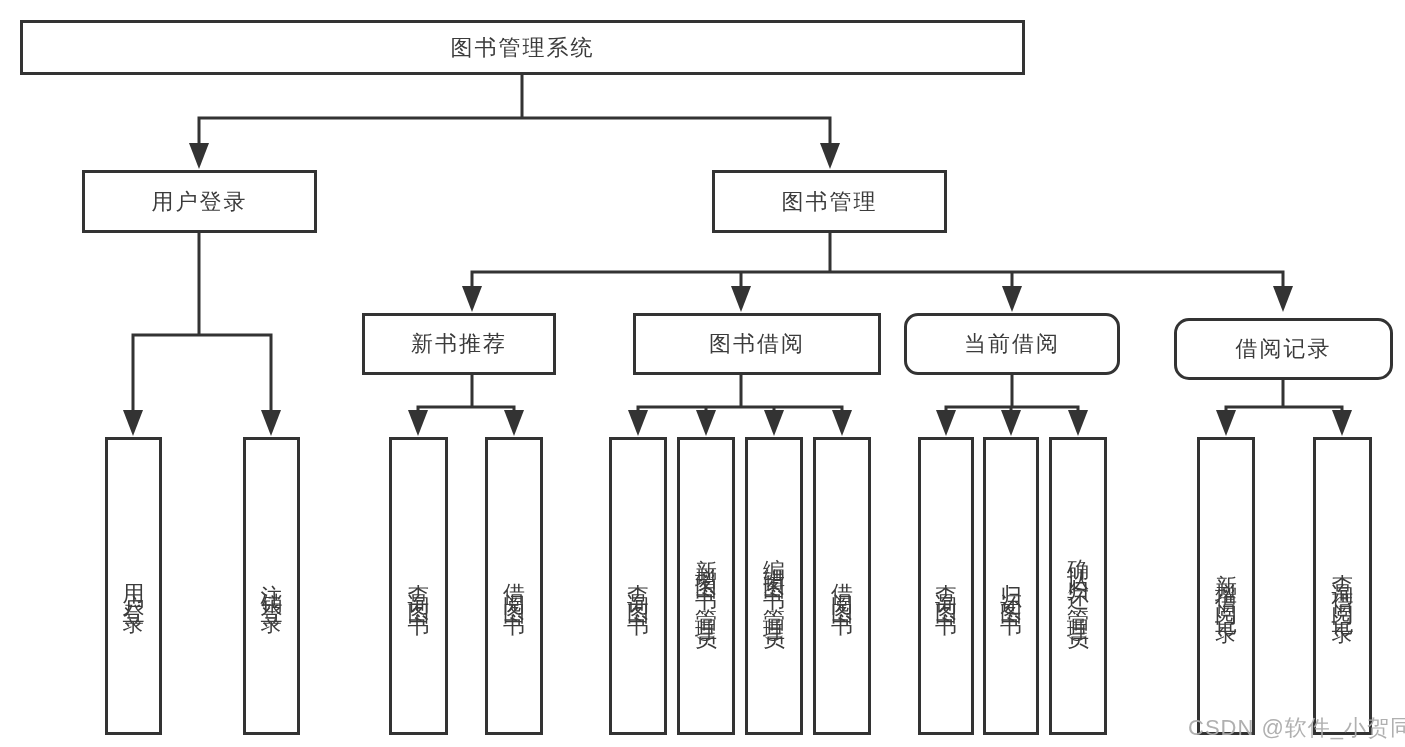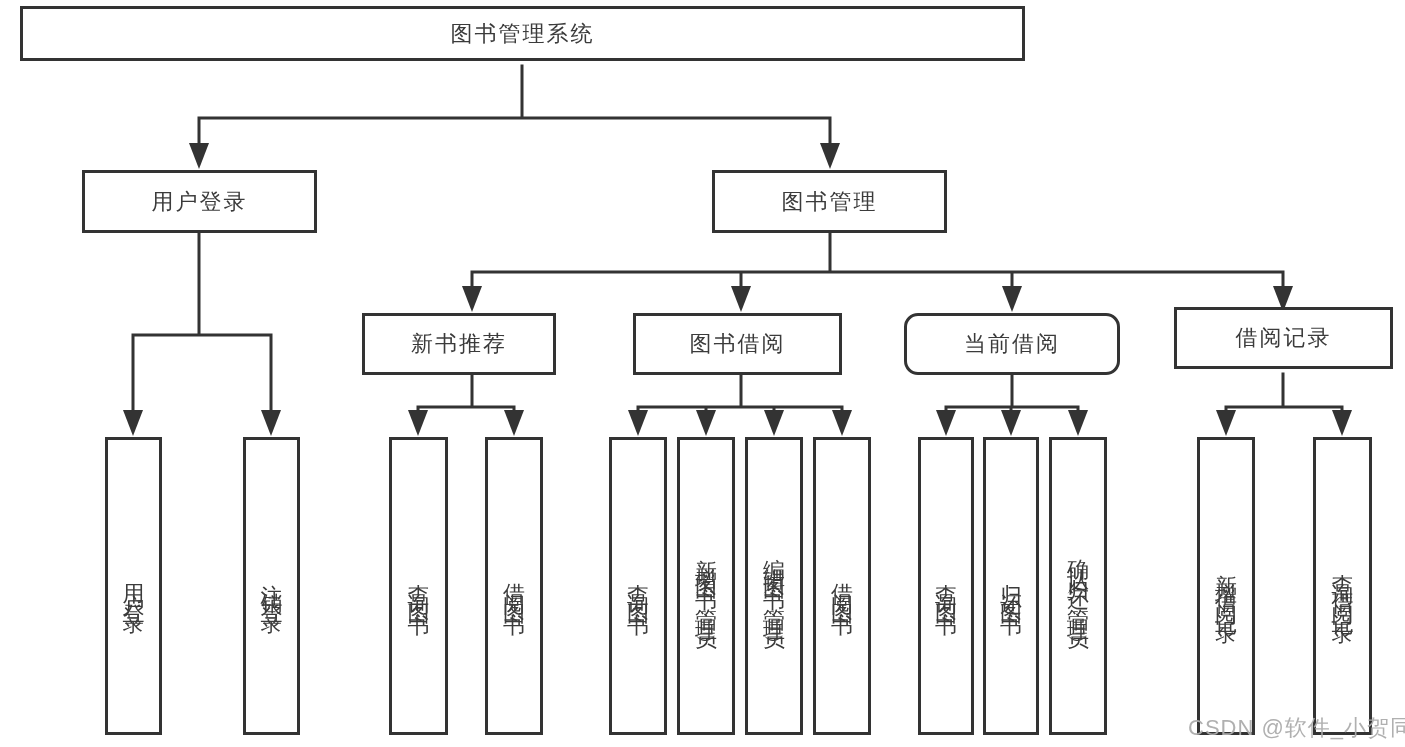--- a/index.html
+++ b/index.html
@@ -109,41 +109,41 @@
       <polygon points="764,410 784,410 774,436"></polygon>
       <polygon points="832,410 852,410 842,436"></polygon>
       <polygon points="936,410 956,410 946,436"></polygon>
       <polygon points="1001,410 1021,410 1011,436"></polygon>
       <polygon points="1068,410 1088,410 1078,436"></polygon>
       <polygon points="1216,410 1236,410 1226,436"></polygon>
       <polygon points="1332,410 1352,410 1342,436"></polygon>
     </g>
   </svg>
 
-  <div class="hnode" style="left:20px; top:6px; width:1005px; height:55px;">
+  <div class="hnode" style="left:20px; top:20px; width:1005px; height:55px;">
     <span class="label">图书管理系统</span>
   </div>
 
   <div class="hnode" style="left:82px; top:170px; width:235px; height:63px;">
     <span class="label">用户登录</span>
   </div>
   <div class="hnode" style="left:712px; top:170px; width:235px; height:63px;text-align:right;">
     <span class="label">图书管理</span>
   </div>
 
   <div class="hnode" style="left:362px; top:313px; width:194px; height:62px;">
     <span class="label">新书推荐</span>
   </div>
-  <div class="hnode" style="left:633px; top:313px; width:209px; height:62px;">
+  <div class="hnode" style="left:633px; top:313px; width:248px; height:62px;">
     <span class="label">图书借阅</span>
   </div>
   <div class="hnode" style="left:904px; top:313px; width:216px; height:62px;border-radius:14px;">
     <span class="label">当前借阅</span>
   </div>
-  <div class="hnode" style="left:1174px; top:307px; width:219px; height:62px;">
+  <div class="hnode" style="left:1174px; top:318px; width:219px; height:62px;border-radius:15px;">
     <span class="label">借阅记录</span>
   </div>
 
   <div class="leaf" style="left:105px; width:57px;">
     <span class="vlabel">用户登录</span>
   </div>
   <div class="leaf" style="left:243px; width:57px;">
     <span class="vlabel">注销登录</span>
   </div>
 

